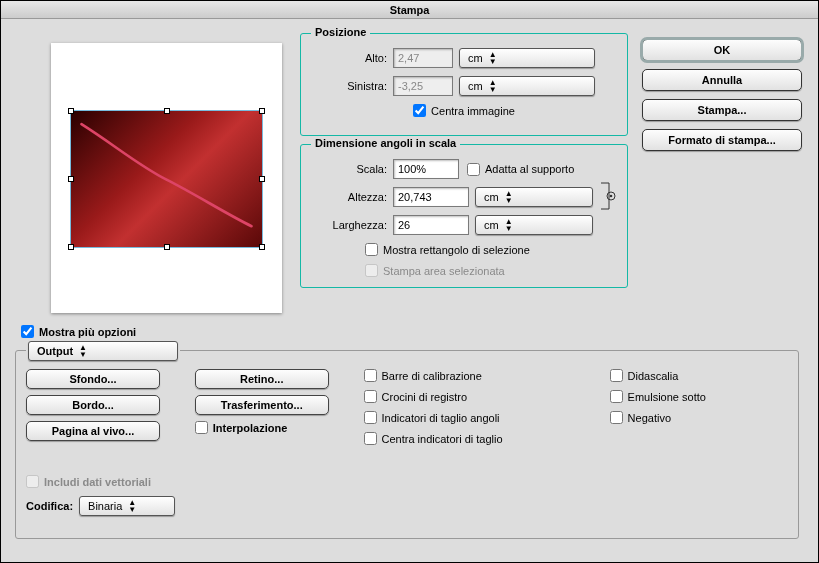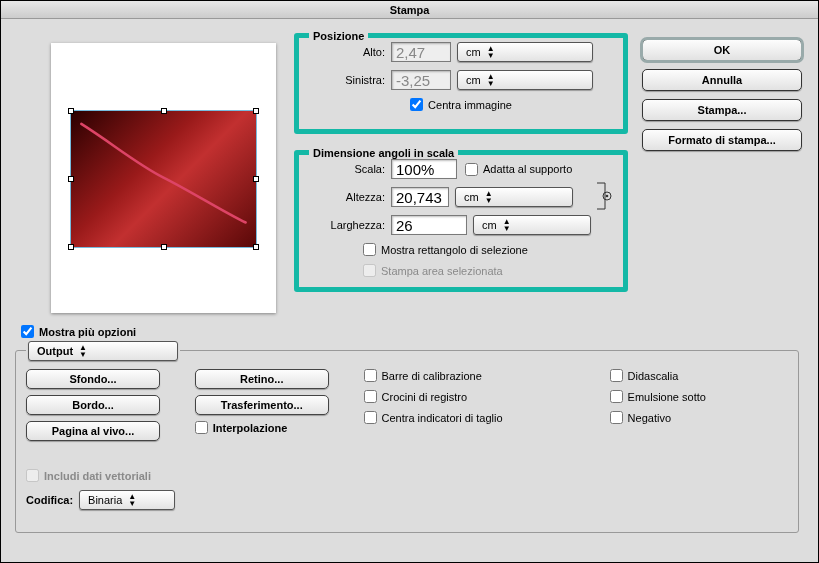--- a/index.html
+++ b/index.html
@@ -74,25 +74,25 @@
   .col-mid {
     margin-left: 18px;
     flex: 0 0 328px;
   }
   .col-right {
     margin-left: 14px;
     flex: 0 0 162px;
     padding-top: 6px;
   }
   .group {
-    border: 5px solid #14b8a6;
+    border: 1px solid #14b8a6;
     border-radius: 3px;
-    padding: 4px 10px 10px 10px;
+    padding: 14px 10px 10px 10px;
     position: relative;
-    margin-bottom: 16px;
+    margin-bottom: 8px;
     background: #ddd;
   }
   .group-title {
     position: absolute;
     top: -8px;
     left: 10px;
     background: #ddd;
     padding: 0 4px;
     font-weight: bold;
   }
@@ -104,21 +104,21 @@
   .form-lbl {
     width: 82px;
     text-align: right;
     padding-right: 6px;
   }
   input[type="text"].txt {
     height: 20px;
     border: 1px solid #7a7a7a;
     background: #fff;
     padding: 0 4px;
-    font-size: 15px;
+    font-size: 11px;
     box-shadow: inset 1px 1px 2px rgba(0,0,0,.25);
   }
   input[type="text"].txt.disabled {
     background: #eee;
     color: #888;
   }
   .sel {
     display:inline-flex;
     align-items:center;
     justify-content:flex-start;
@@ -285,21 +285,21 @@
                 <span class="form-lbl">Scala:</span>
                 <input type="text" class="txt" style="width: 66px;" value="100%">
                 <span style="width:8px"></span>
                 <label class="chk">
                   <input type="checkbox" style="">
                   <span>Adatta al supporto</span>
                 </label>
               </div>
               <div class="form-row">
                 <span class="form-lbl">Altezza:</span>
-                <input type="text" class="txt" style="width: 58px;" value="20,743">
+                <input type="text" class="txt" style="width: 76px;" value="20,743">
                 <span style="width:6px"></span>
                 <span class="sel" style="width:118px">
                   <span>cm</span>
                   <span class="arrows">▲<br>▼</span>
                 </span>
               </div>
               <div class="form-row">
                 <span class="form-lbl">Larghezza:</span>
                 <input type="text" class="txt" style="width: 76px;" value="26">
                 <span style="width:6px"></span>
@@ -376,20 +376,24 @@
           <div class="chk-row"><label class="chk">
                 <input type="checkbox" style="">
                 <span>Barre di calibrazione</span>
               </label></div>
           <div class="chk-row"><label class="chk">
                 <input type="checkbox" style="">
                 <span>Crocini di registro</span>
               </label></div>
           <div class="chk-row"><label class="chk">
                 <input type="checkbox" style="">
+                <span>Indicatori di taglio angoli</span>
+              </label></div>
+          <div class="chk-row"><label class="chk">
+                <input type="checkbox" style="">
                 <span>Centra indicatori di taglio</span>
               </label></div>
         </div>
         <div class="out-c4">
           <div class="chk-row"><label class="chk">
                 <input type="checkbox" style="">
                 <span>Didascalia</span>
               </label></div>
           <div class="chk-row"><label class="chk">
                 <input type="checkbox" style="">

